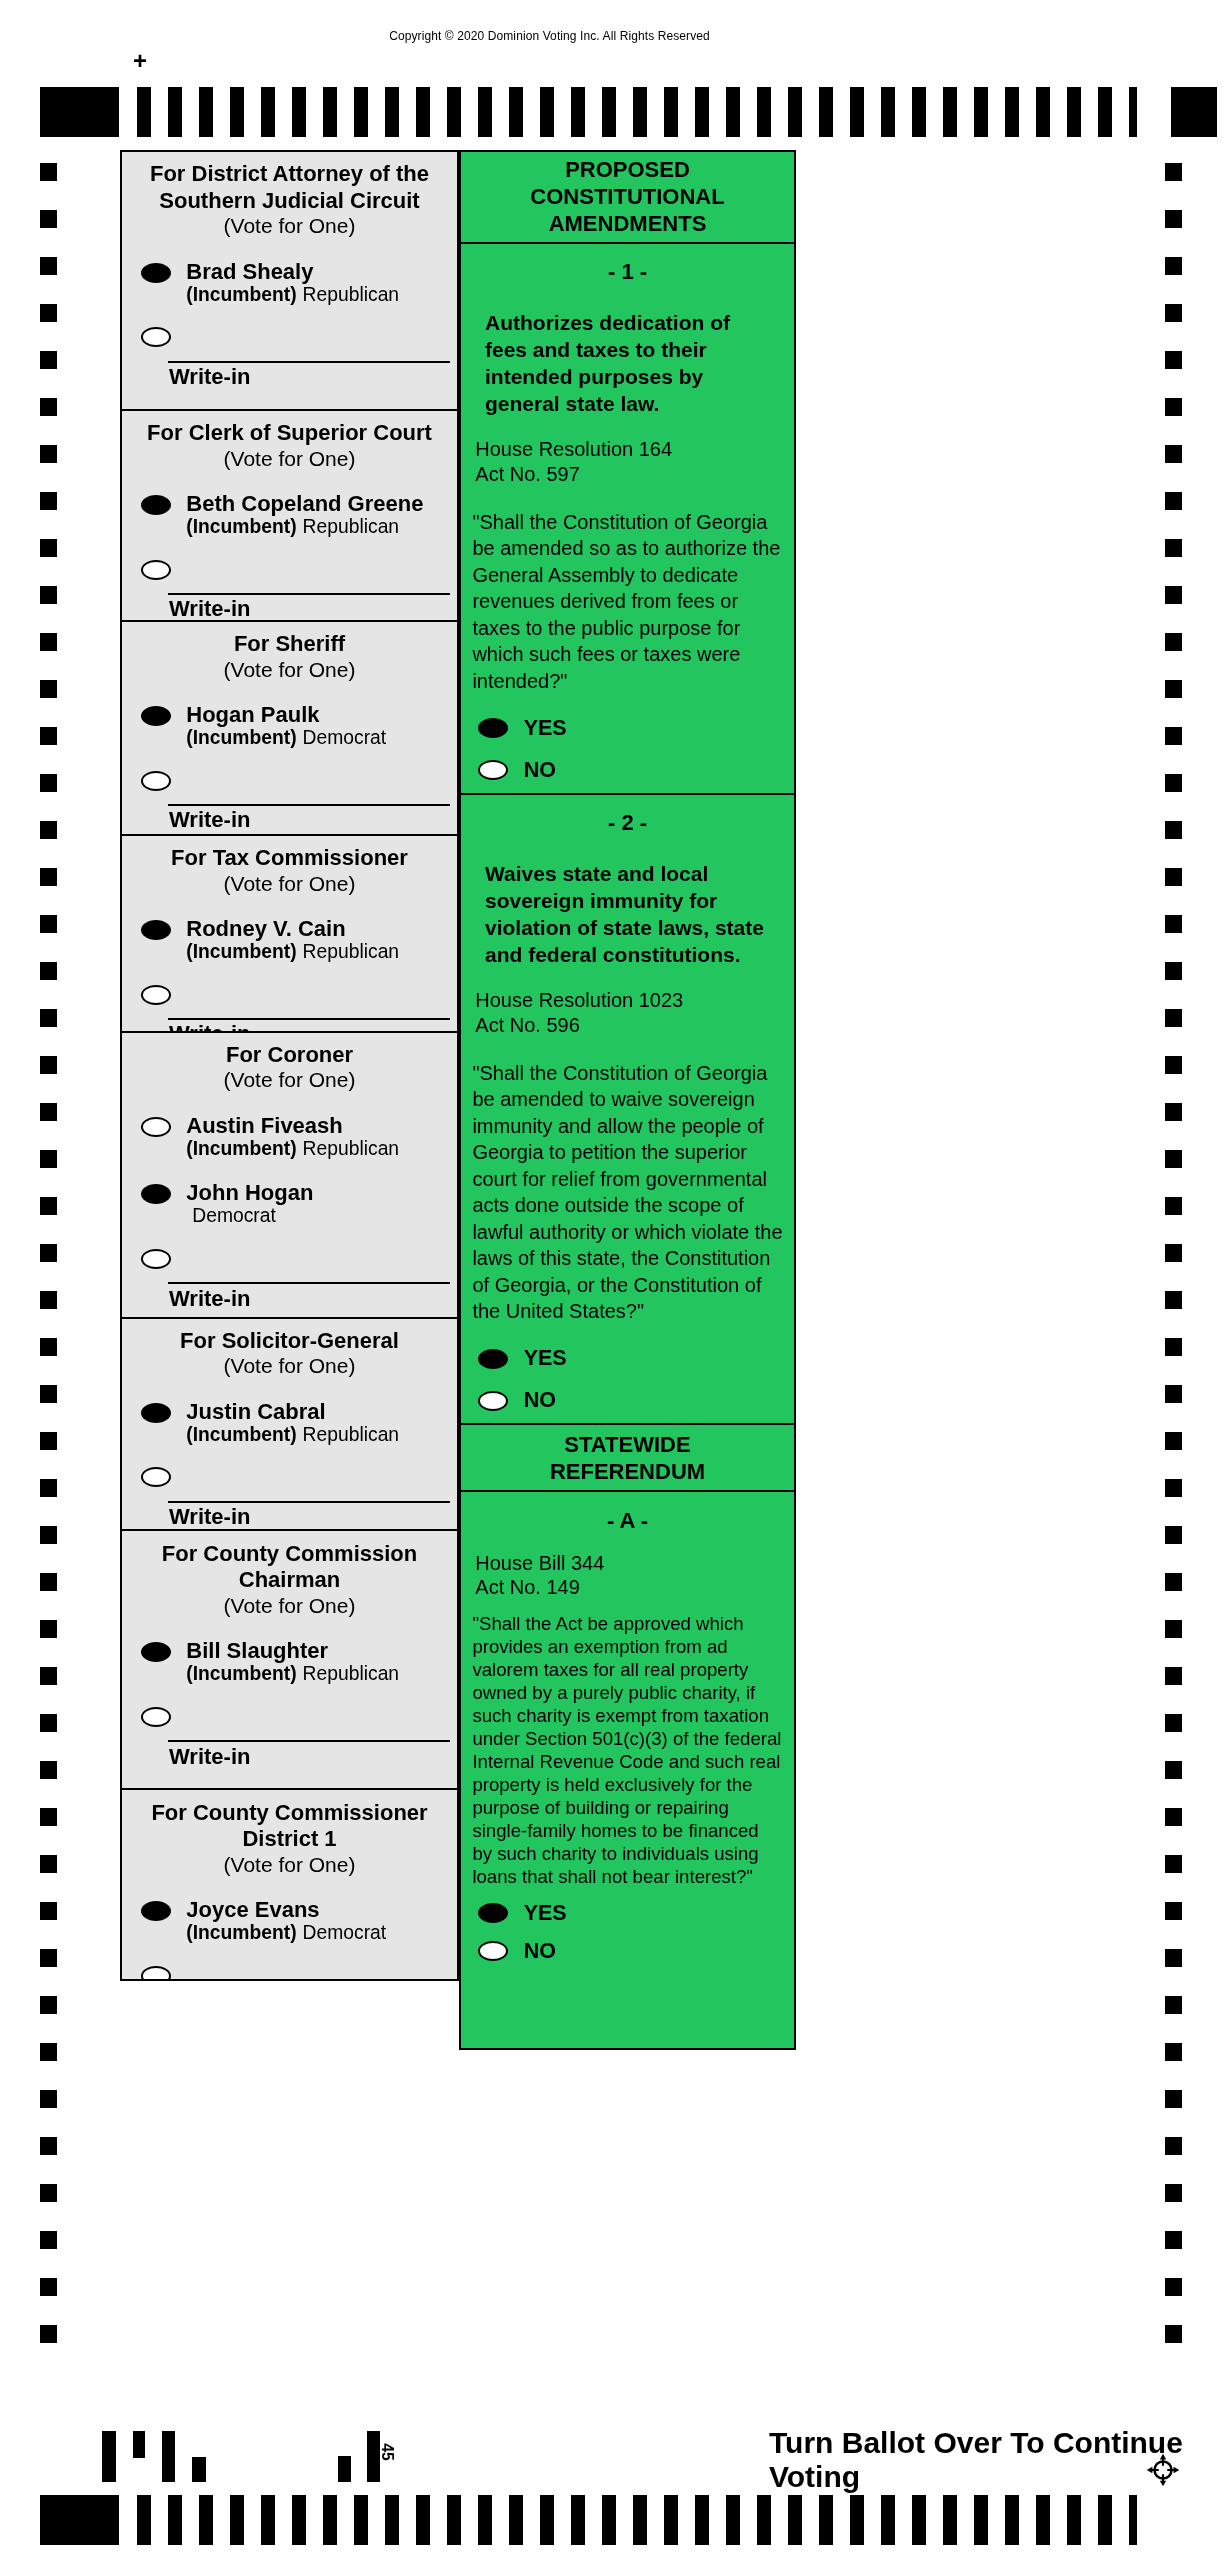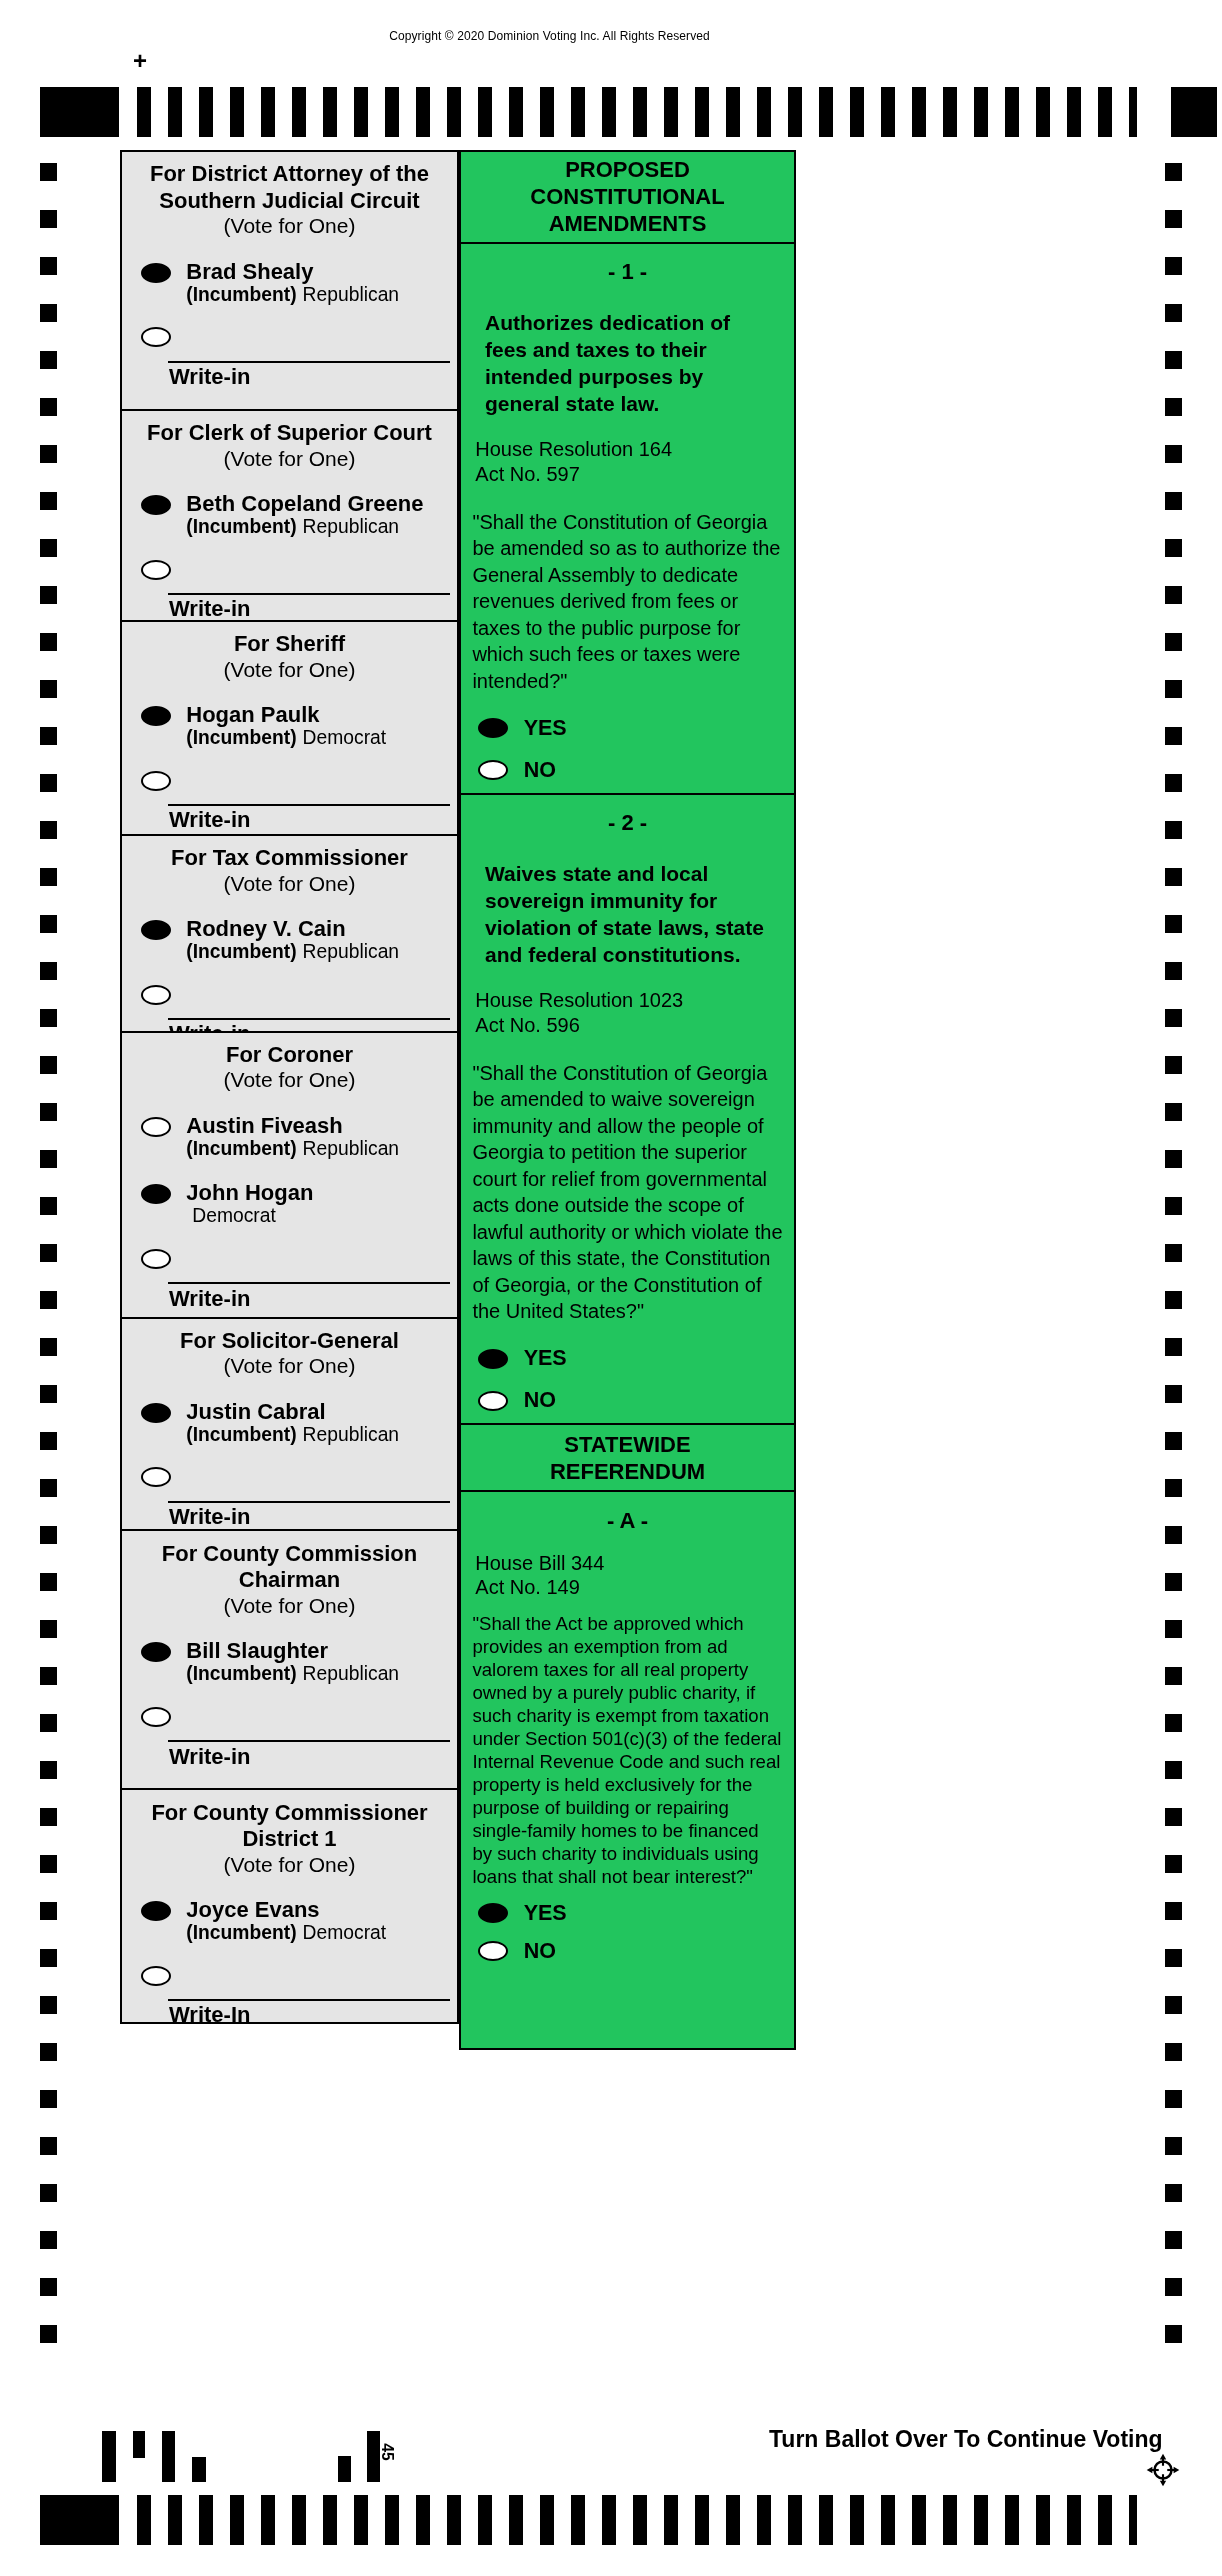--- a/index.html
+++ b/index.html
@@ -22,21 +22,21 @@
   .side { position:absolute; top:163px; width:17px; height:2191px;
     background:repeating-linear-gradient(180deg,#000 0 18px,transparent 18px 47px); }
   .side.left  { left:40px; }
   .side.right { left:1165px; }
   
   .col-left  { position:absolute; left:120px; top:150px; width:339px; }
   .col-right { position:absolute; left:459px; top:150px; width:337px; }
   .contest { border:2.1px solid #000; margin-top:-2.1px; box-sizing:border-box; overflow:hidden; background:#e5e5e5; }
   .contest:first-child { margin-top:0; }
   .c1{height:261px} .c2{height:213px} .c3{height:216px} .c4{height:199px}
-  .c5{height:288px} .c6{height:215px} .c7{height:261px} .c8{height:236px}
+  .c5{height:288px} .c6{height:215px} .c7{height:261px} .c8{height:193px}
   .contest-title { text-align:center; font-weight:bold; font-size:22px; line-height:26.5px; padding:9.3px 20px 0; }
   .vote-for { text-align:center; font-size:21px; line-height:24px; }
   .candidate-row { display:flex; align-items:flex-start; margin:21.5px 0 0 18.6px; }
   .cand-text { margin-left:15.7px; }
   .cand-name { font-weight:bold; font-size:22px; line-height:24px; }
   .cand-detail { font-size:19.3px; line-height:22px; display:flex; gap:6px; }
   .cand-detail .inc { font-weight:bold; }
   .oval { display:inline-block; width:30px; height:20px; border:2.1px solid #000;
     border-radius:50%; background:#fff; box-sizing:border-box; flex:0 0 auto; margin-top:2.9px; }
   .oval.filled { background:#000; border-color:#000; }
@@ -67,21 +67,21 @@
   
   .barcode-bar { position:absolute; background:#000; }
   .bc1{left:102px;top:2431px;width:13.6px;height:51px}
   .bc2{left:133px;top:2431px;width:12px;height:26.5px}
   .bc3{left:162px;top:2431px;width:13px;height:51px}
   .bc4{left:192px;top:2457px;width:14.3px;height:25px}
   .bc5{left:338px;top:2456px;width:13px;height:26px}
   .bc6{left:367px;top:2431px;width:13px;height:51px}
   .stub-num { position:absolute; left:378px; top:2443px; font-size:15.7px; font-weight:bold;
     transform:rotate(90deg); transform-origin:center; }
-  .footer-instruction { position:absolute; left:769px; top:2426px; font-size:23px; font-weight:bold; }
+  .footer-instruction { position:absolute; left:769px; top:2426px; font-size:30px; font-weight:bold; }
   .footer-icon { position:absolute; left:1146px; top:2453px; width:34px; height:34px; }
 </style>
 </head>
 <body>
 
 <div class="page">
 
   <div class="copyright">Copyright © 2020 Dominion Voting Inc. All Rights Reserved</div>
   <div class="plus">+</div>
 

